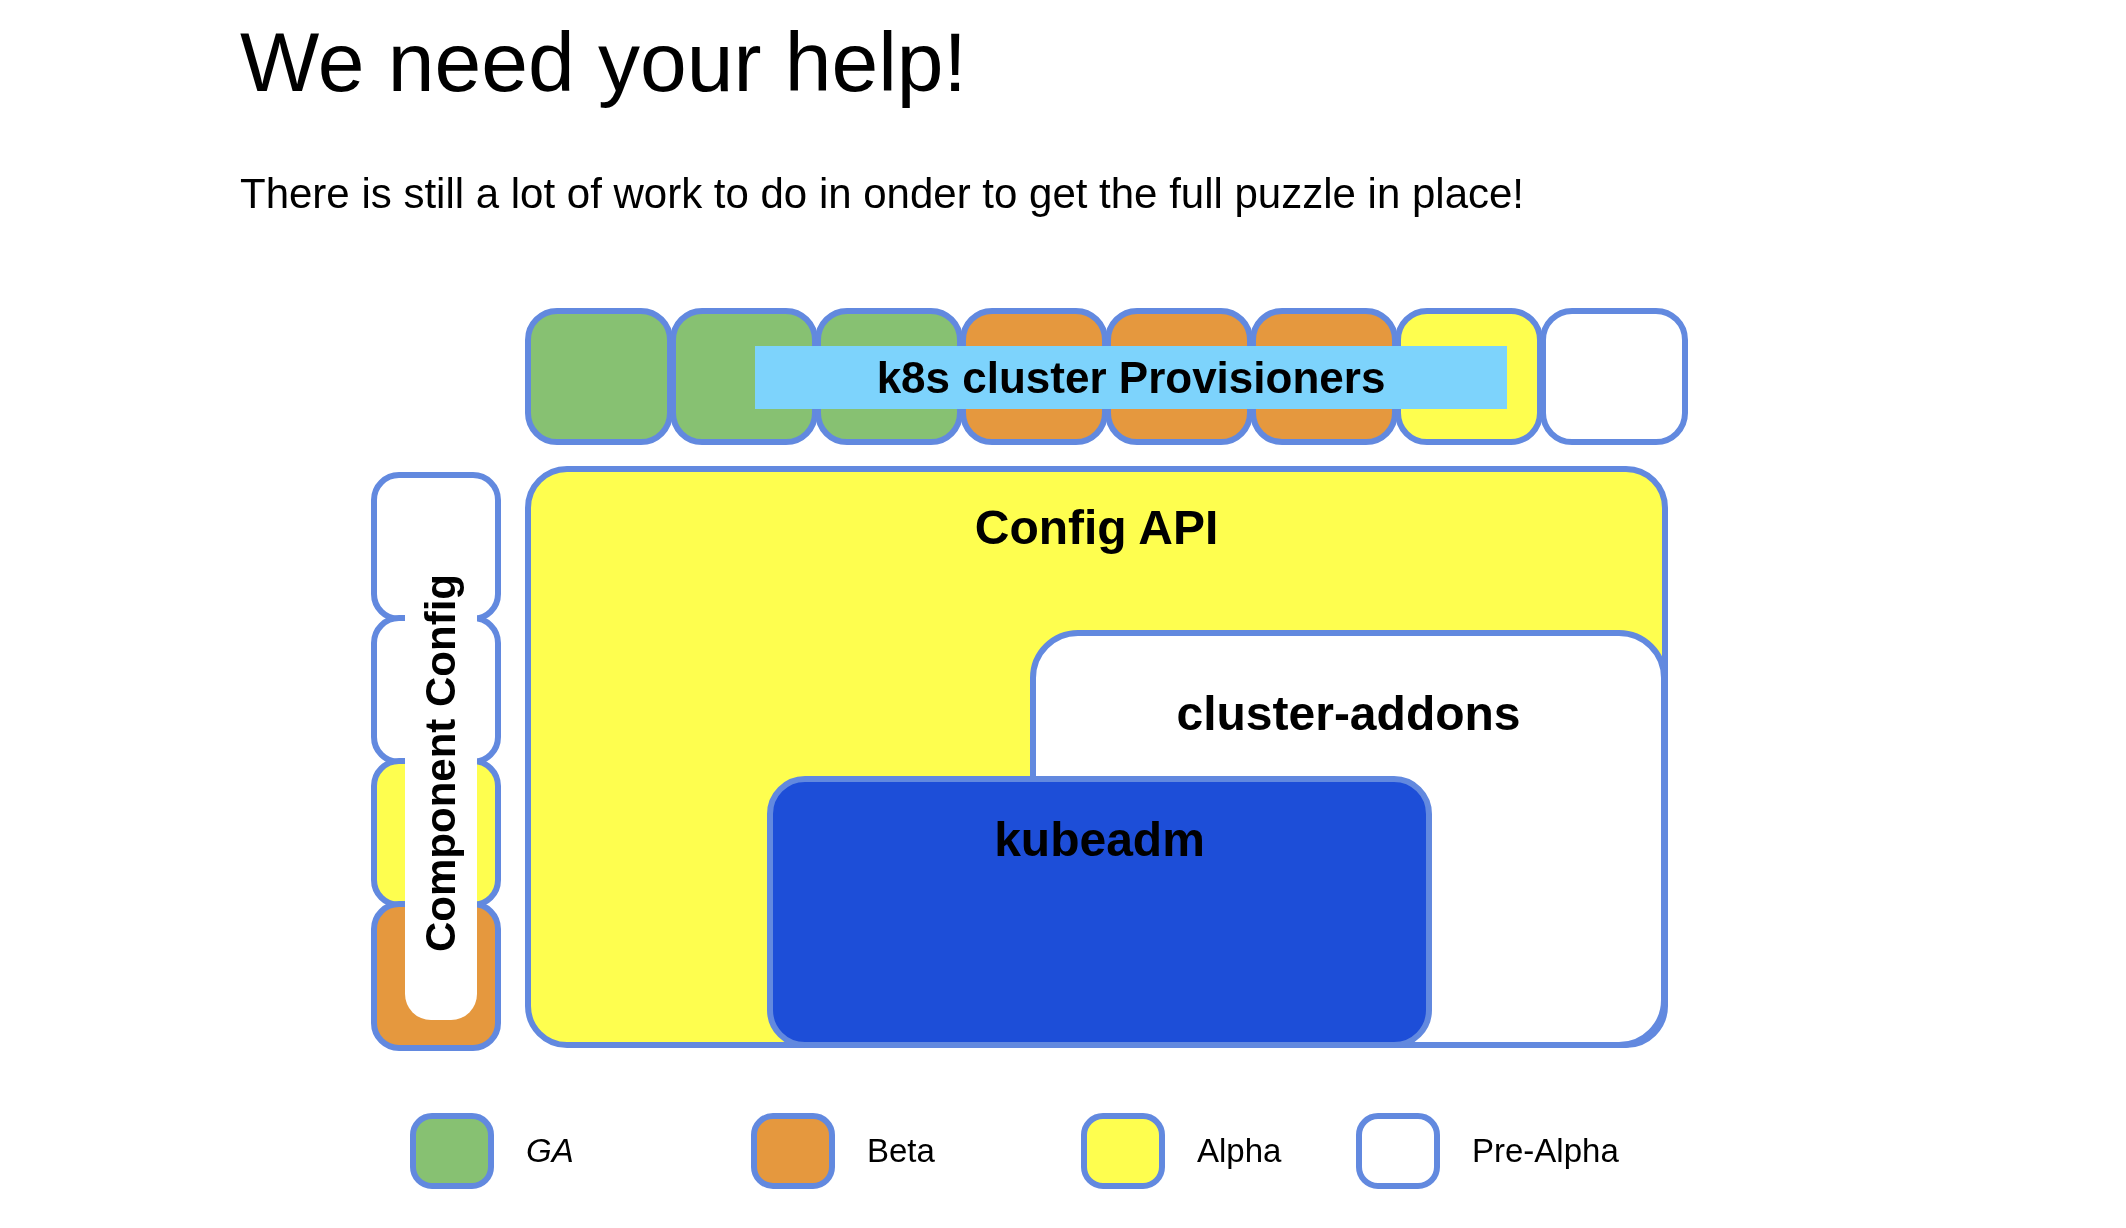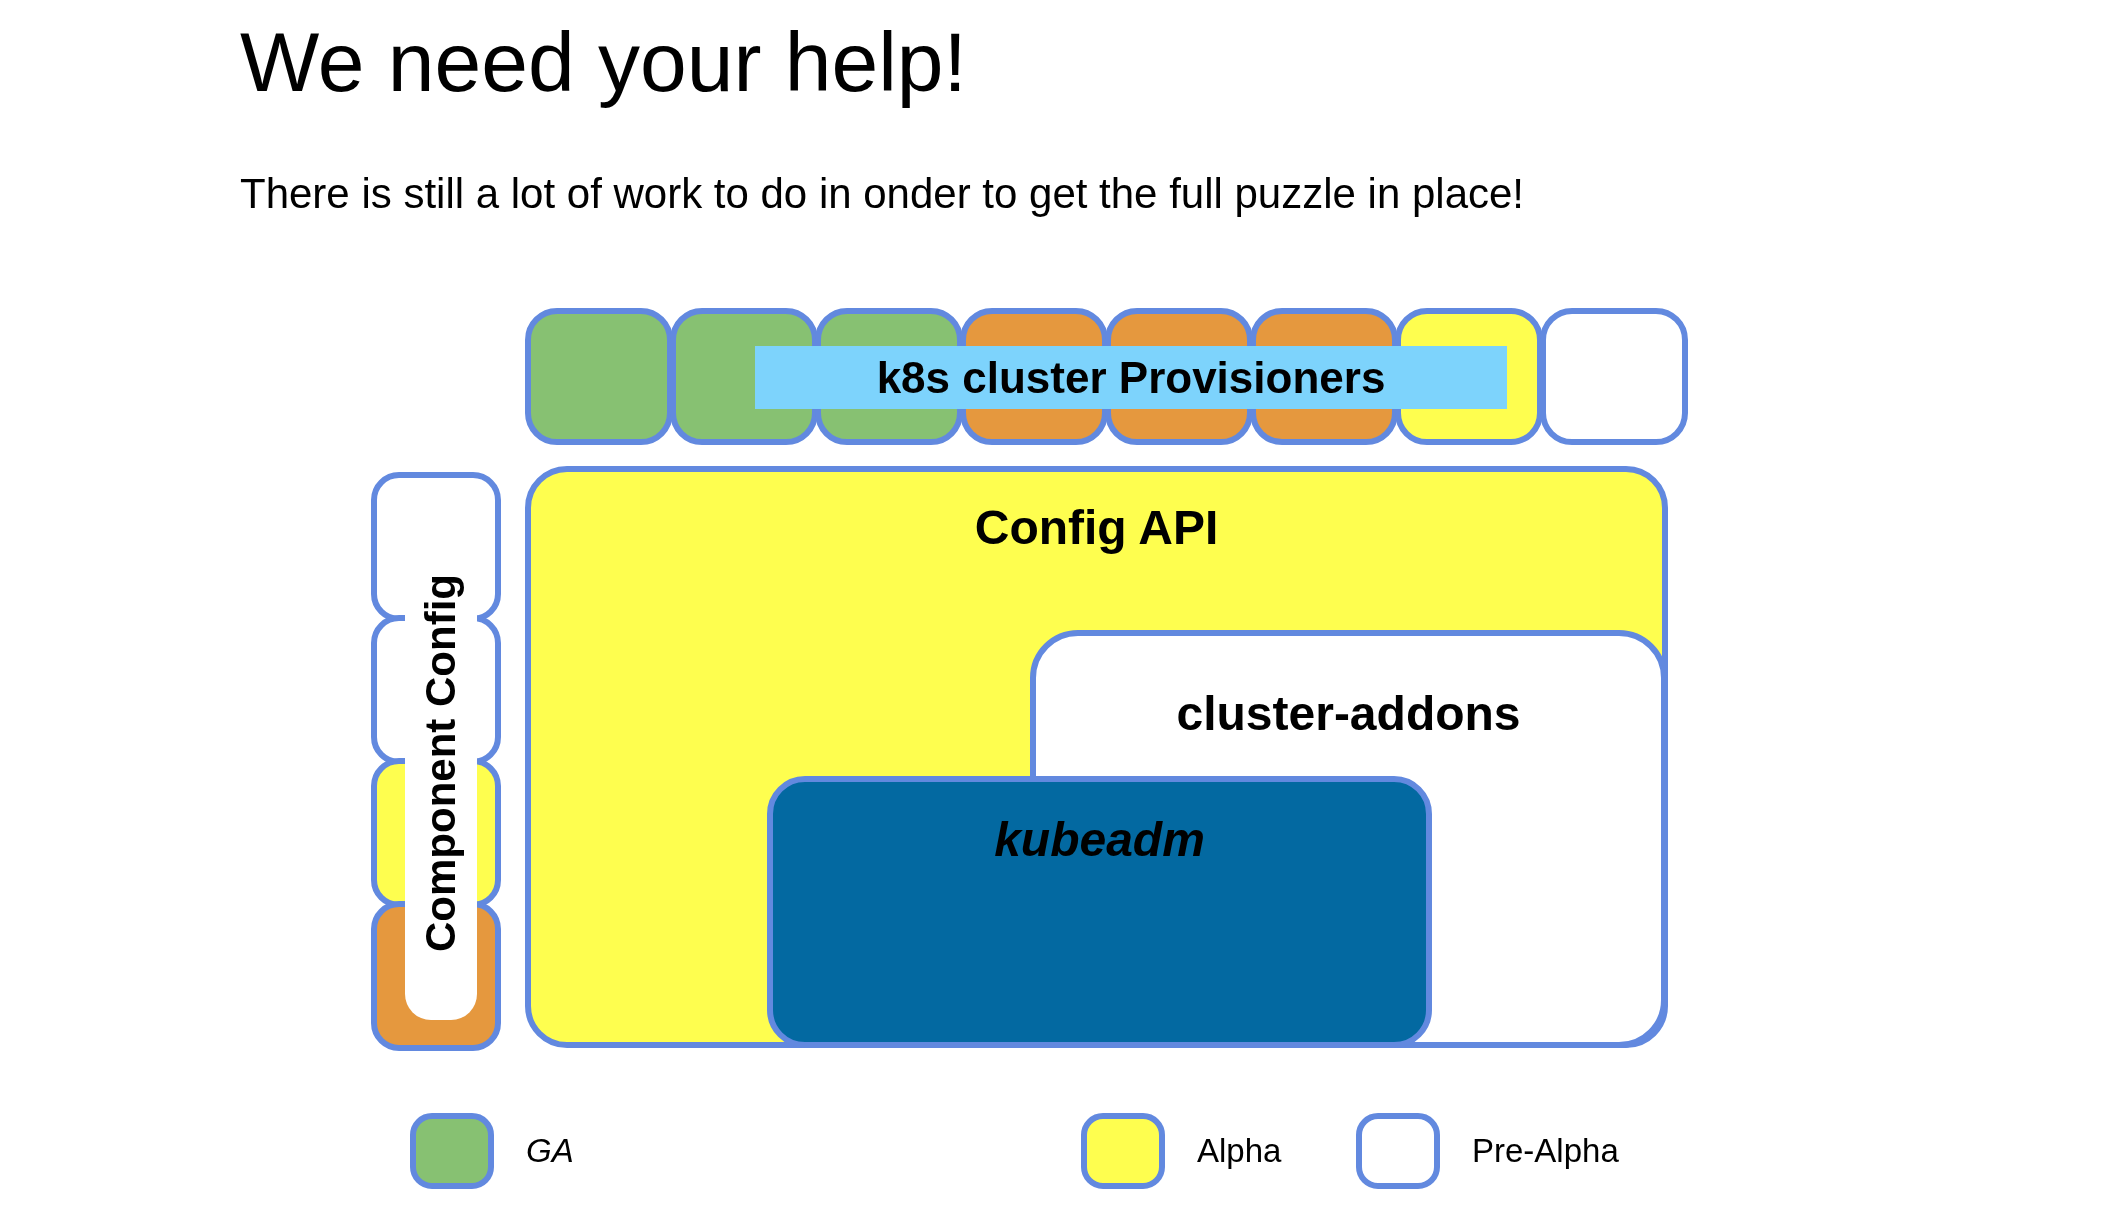--- a/index.html
+++ b/index.html
@@ -126,28 +126,32 @@
   </div>
 
   <div class="abs pbox block-cluster-api" style="background-color: rgb(254, 254, 79);">
     <span>Config API</span>
   </div>
 
   <div class="abs pbox block-cluster-addons" style="background-color: rgb(255, 255, 255);">
     <span>cluster-addons</span>
   </div>
 
-  <div class="abs pbox block-kubeadm" style="background-color: #0369a1; font-style: italic;">
+  <div class="abs pbox block-kubeadm" style="background-color: #1d4ed8;">
     <span>kubeadm</span>
   </div>
 
 
   <div class="abs legend-item li-0">
     <span class="legend-swatch" style="background-color: rgb(135, 193, 114);"></span>
     <span class="legend-label">GA</span>
+  </div>
+  <div class="abs legend-item li-1">
+    <span class="legend-swatch" style="background-color: rgb(229, 152, 62);"></span>
+    <span class="legend-label">Beta</span>
   </div>
   <div class="abs legend-item li-2">
     <span class="legend-swatch" style="background-color: rgb(254, 254, 79);"></span>
     <span class="legend-label">Alpha</span>
   </div>
   <div class="abs legend-item li-3">
     <span class="legend-swatch" style="background-color: rgb(255, 255, 255);"></span>
     <span class="legend-label">Pre-Alpha</span>
   </div>
 

